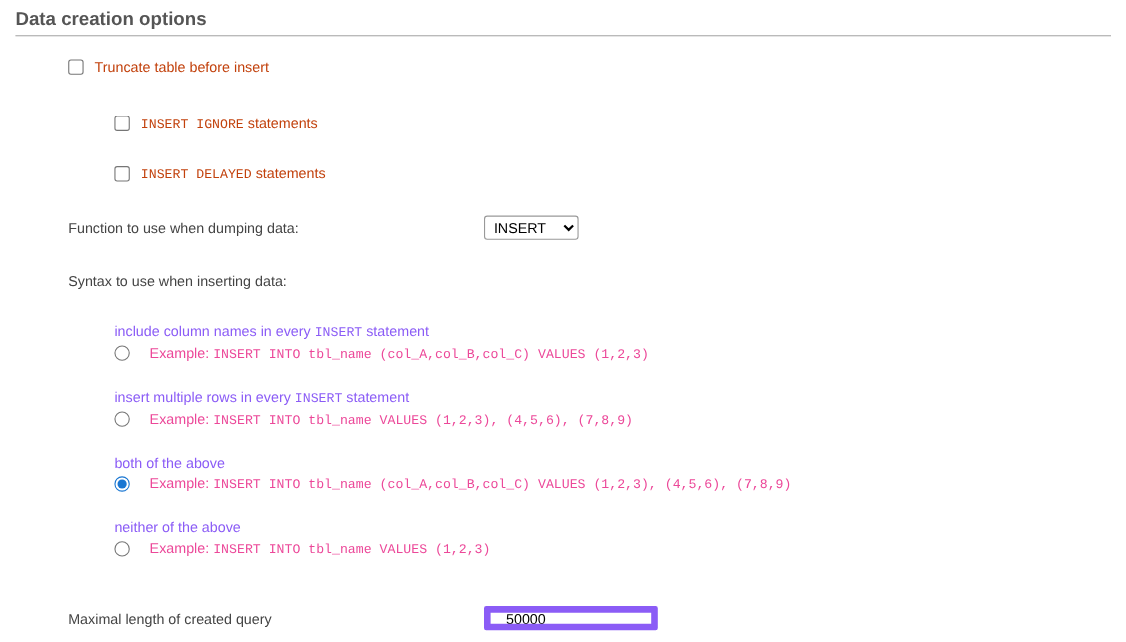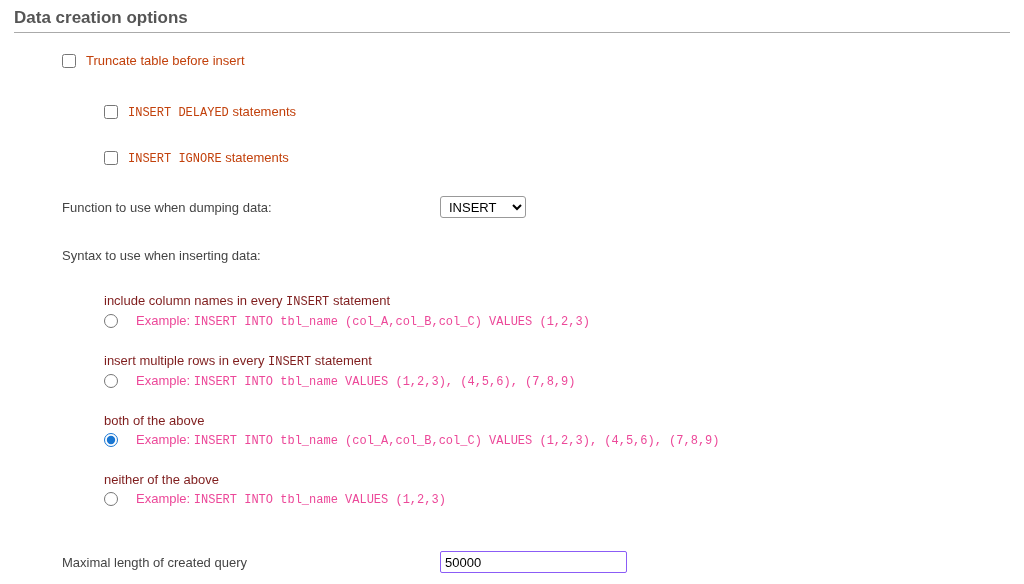--- a/index.html
+++ b/index.html
@@ -72,39 +72,39 @@
       border: 1px solid #999;
       border-radius: 3px;
       background: #fff;
       cursor: pointer;
       height: 22px;
       width: 86px;
     }
     input[type="text"] {
       font-family: Arial, Helvetica, sans-serif;
       font-size: 13px;
-      padding: 3px 4px;
-      border: 1px solid #8b5cf6;
+      padding: 3px 14px;
+      border: 6px solid #8b5cf6;
       border-radius: 2px;
-      width: 187px;
+      width: 158px;
       height: 22px;
     }
     code, .mono {
       font-family: "Courier New", Courier, monospace;
       font-size: 12px;
     }
     .radio-group {
       margin-left: 42px;
       margin-bottom: 44px;
     }
     .radio-item {
       margin-bottom: 24px;
     }
     .radio-item-label {
-      color: #7f1d1d;
+      color: #8b5cf6;
       margin-bottom: 4px;
       cursor: pointer;
     }
     .radio-row {
       display: flex;
       align-items: center;
     }
     .example-text {
       color: #ec4899;
       margin-left: 8px;
@@ -116,36 +116,36 @@
 </head>
 <body>
 
 <h2 class="section-title">Data creation options</h2>
 
 <div class="options-area">
 
   <div class="checkbox-row top">
     <input type="checkbox" style="">
     <span class="label-text">Truncate table before insert</span>
+  </div>
+
+  <div class="checkbox-row sub spacer-after-heading">
+    <input type="checkbox" style="">
+    <span class="label-text">
+      <span class="mono">INSERT IGNORE</span><span> statements</span>
+    </span>
   </div>
 
   <div class="checkbox-row sub">
     <input type="checkbox" style="">
     <span class="label-text">
       <span class="mono">INSERT DELAYED</span><span> statements</span>
     </span>
   </div>
 
-  <div class="checkbox-row sub spacer-after-heading">
-    <input type="checkbox" style="">
-    <span class="label-text">
-      <span class="mono">INSERT IGNORE</span><span> statements</span>
-    </span>
-  </div>
-
   <div class="label-row">
     <div class="label-col">Function to use when dumping data:</div>
     <select>
       <option>INSERT</option>
     </select>
   </div>
 
   <div class="spacer-after-heading">Syntax to use when inserting data:</div>
 
   <div class="radio-group">

